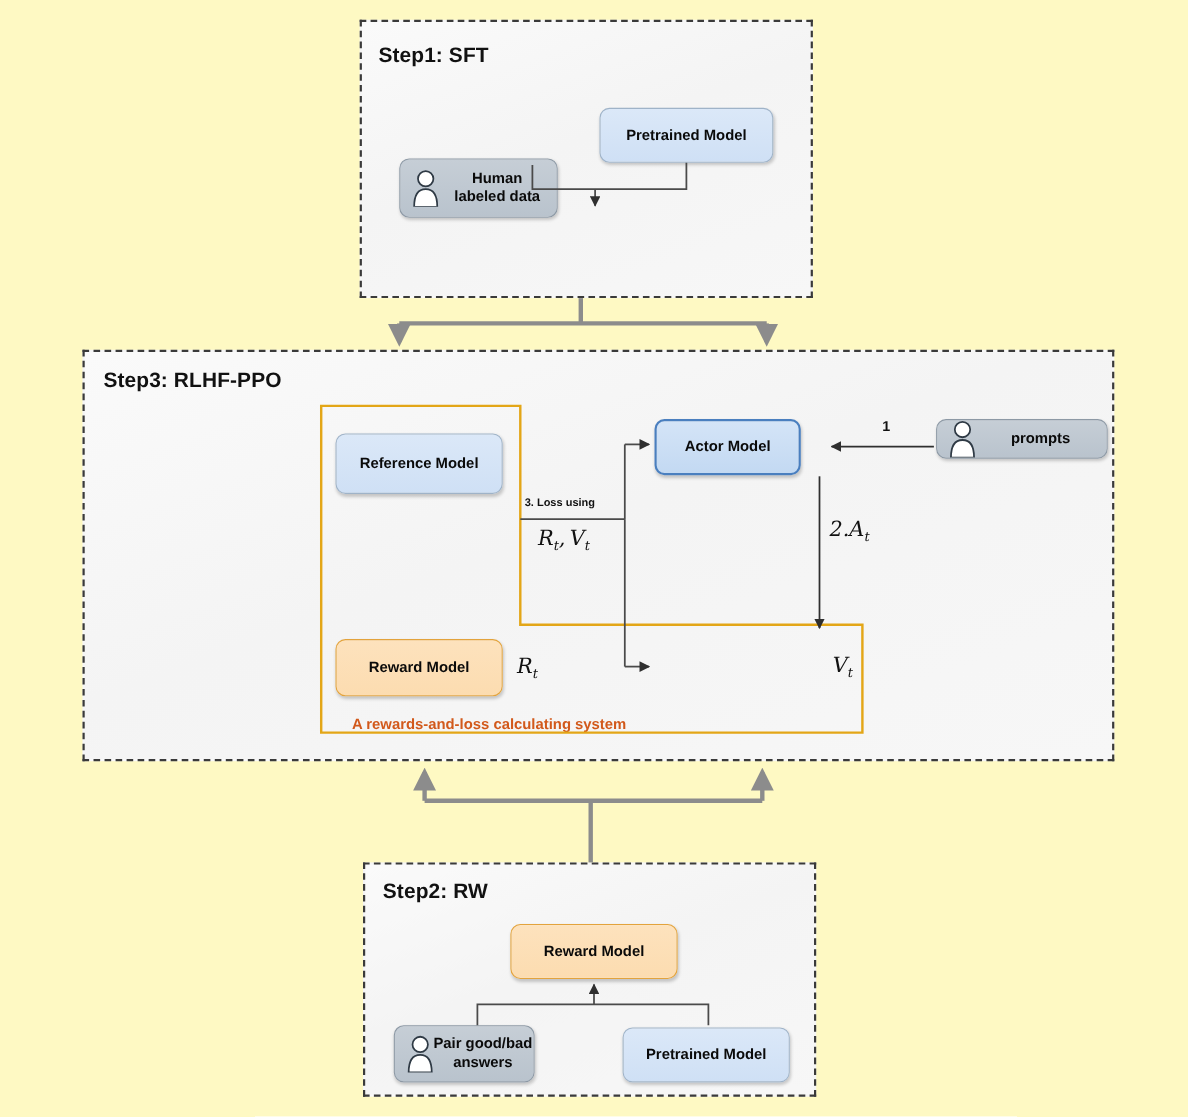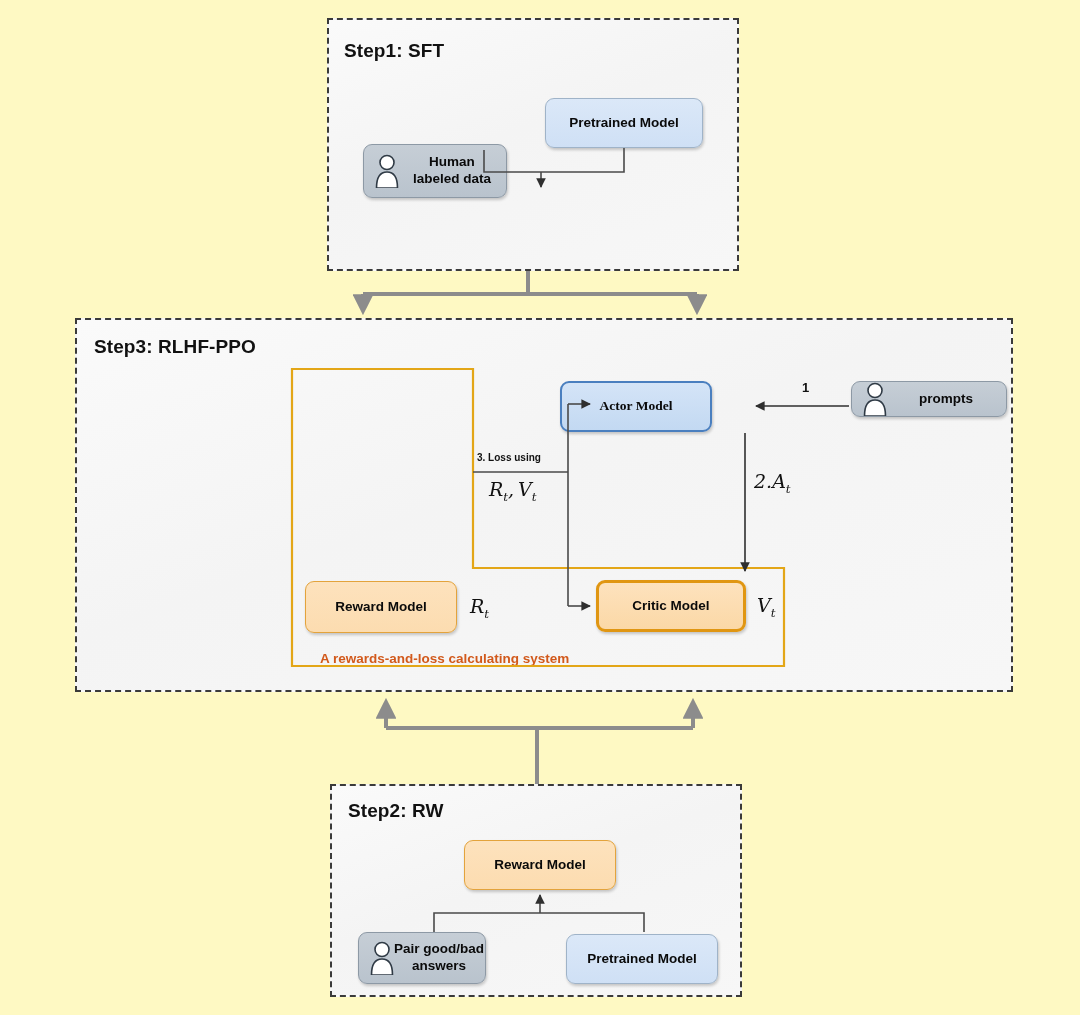--- a/index.html
+++ b/index.html
@@ -146,42 +146,42 @@
   </div>
 
   <div class="node node-blue" style="left:545px; top:98px; width:158px; height:50px;">
     <span class="node-label">Pretrained Model</span>
   </div>
 
 
   <div class="step-box" style="left:75px; top:318px; width:938px; height:374px;"></div>
   <div class="step-title" style="left:94px; top:336px;">Step3: RLHF-PPO</div>
 
-
-  <div class="node node-blue-strong" style="left:560px; top:381px; width:152px; height:51px;font-family:Liberation Serif, serif;">
+  <div class="node node-blue" style="left:305px; top:394px; width:152px; height:55px;">
+    <span class="node-label">Reference Model</span>
+  </div>
+
+  <div class="node node-blue-strong" style="left:595px; top:381px; width:133px; height:51px;">
     <span class="node-label">Actor Model</span>
   </div>
 
   <div class="node node-gray with-icon" style="left:851px; top:381px; width:156px; height:36px;">
     <span class="person-icon">
       <svg viewBox="0 0 26 34" width="26" height="34">
         <circle cx="13" cy="8.5" r="7" fill="#ffffff" stroke="#2f3a45" stroke-width="1.6"></circle>
         <path d="M2.5 34 C2.5 22 6.5 18 13 18 C19.5 18 23.5 22 23.5 34 Z" fill="#ffffff" stroke="#2f3a45" stroke-width="1.6" stroke-linejoin="round"></path>
       </svg>
     </span>
     <span class="node-label">prompts</span>
   </div>
 
   <div class="node node-orange" style="left:305px; top:581px; width:152px; height:52px;">
     <span class="node-label">Reward Model</span>
   </div>
 
-  <div class="node node-orange-strong" style="left:596px; top:580px; width:150px; height:52px;">
-    <span class="node-label">Critic Model</span>
-  </div>
 
   <div class="math" style="left:470px; top:595px;">
     <span>R</span><sub>t</sub>
   </div>
   <div class="math" style="left:757px; top:594px;">
     <span>V</span><sub>t</sub>
   </div>
   <div class="math" style="left:754px; top:470px;">
     <span>2.A</span><sub>t</sub>
   </div>

